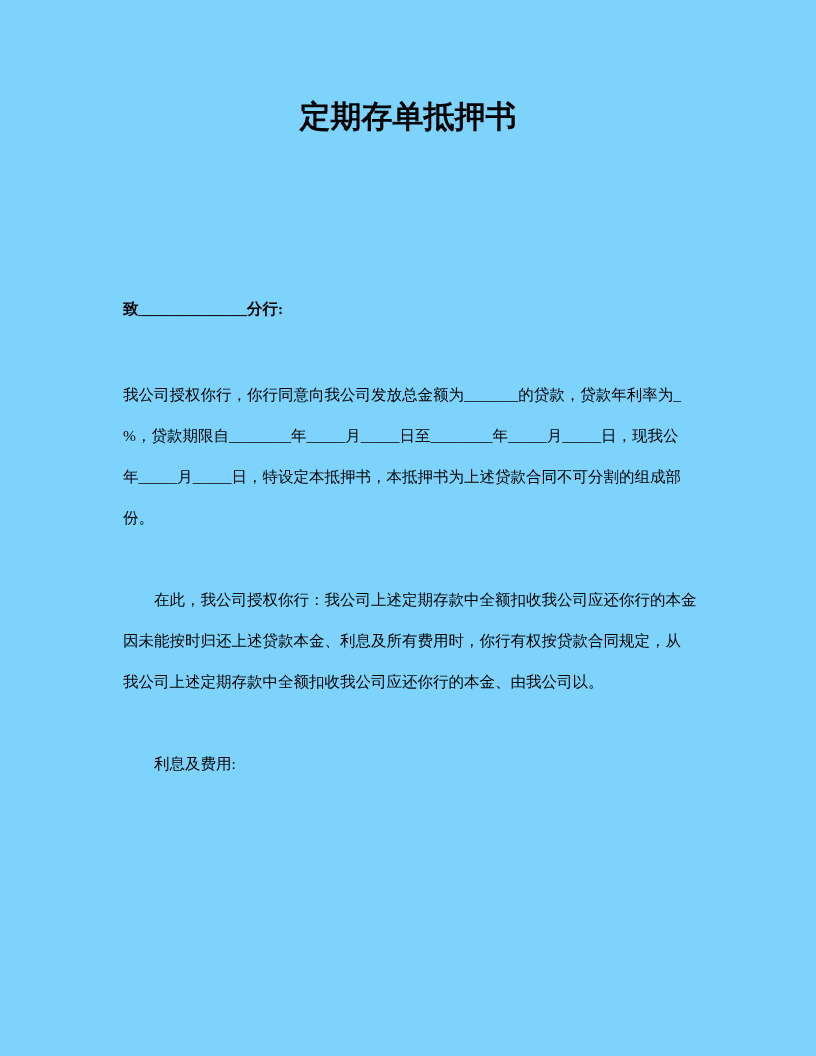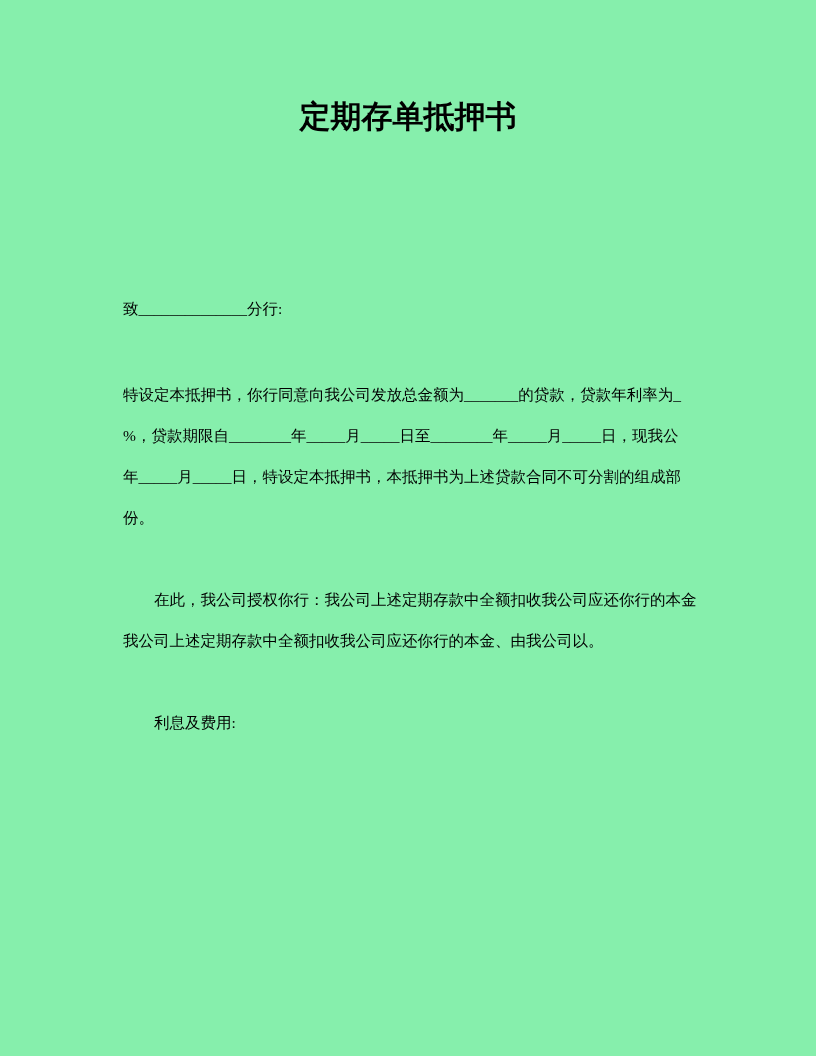--- a/index.html
+++ b/index.html
@@ -4,21 +4,21 @@
 <style>
   html, body {
     margin: 0;
     padding: 0;
     background: #ffffff;
   }
   .page {
     position: relative;
     width: 816px;
     height: 1056px;
-    background: #86efac;
+    background: #7dd3fc;
     color: #000000;
     overflow: hidden;
     font-family: "Liberation Serif", "DejaVu Serif", serif;
   }
   .doc-title {
     padding-top: 96px;
     text-align: center;
     font-family: "DejaVu Sans", "Liberation Sans", sans-serif;
     font-weight: bold;
     font-size: 31px;
@@ -29,20 +29,21 @@
   .content {
     padding-left: 123px;
     padding-right: 100px;
     font-size: 15.5px;
     line-height: 41px;
     color: #000000;
   }
   .salutation {
     margin-top: 152px;
     white-space: nowrap;
+    font-weight: bold;
   }
   .para {
     margin: 0;
   }
   .para-1 { margin-top: 45px; }
   .para-2 { margin-top: 41px; }
   .para-3 { margin-top: 41px; }
   .line {
     white-space: nowrap;
   }
@@ -55,28 +56,29 @@
 
 <div class="page">
 
   <div class="doc-title">定期存单抵押书</div>
 
   <div class="content">
 
     <div class="salutation line">致______________分行:</div>
 
     <div class="para para-1">
-      <div class="line">特设定本抵押书，你行同意向我公司发放总金额为_______的贷款，贷款年利率为_</div>
+      <div class="line">我公司授权你行，你行同意向我公司发放总金额为_______的贷款，贷款年利率为_</div>
       <div class="line">%，贷款期限自________年_____月_____日至________年_____月_____日，现我公</div>
       <div class="line">年_____月_____日，特设定本抵押书，本抵押书为上述贷款合同不可分割的组成部</div>
       <div class="line">份。</div>
     </div>
 
     <div class="para para-2">
       <div class="line indent">在此，我公司授权你行：我公司上述定期存款中全额扣收我公司应还你行的本金</div>
+      <div class="line">因未能按时归还上述贷款本金、利息及所有费用时，你行有权按贷款合同规定，从</div>
       <div class="line">我公司上述定期存款中全额扣收我公司应还你行的本金、由我公司以。</div>
     </div>
 
     <div class="para para-3">
       <div class="line indent">利息及费用:</div>
     </div>
 
   </div>
 </div>
 

